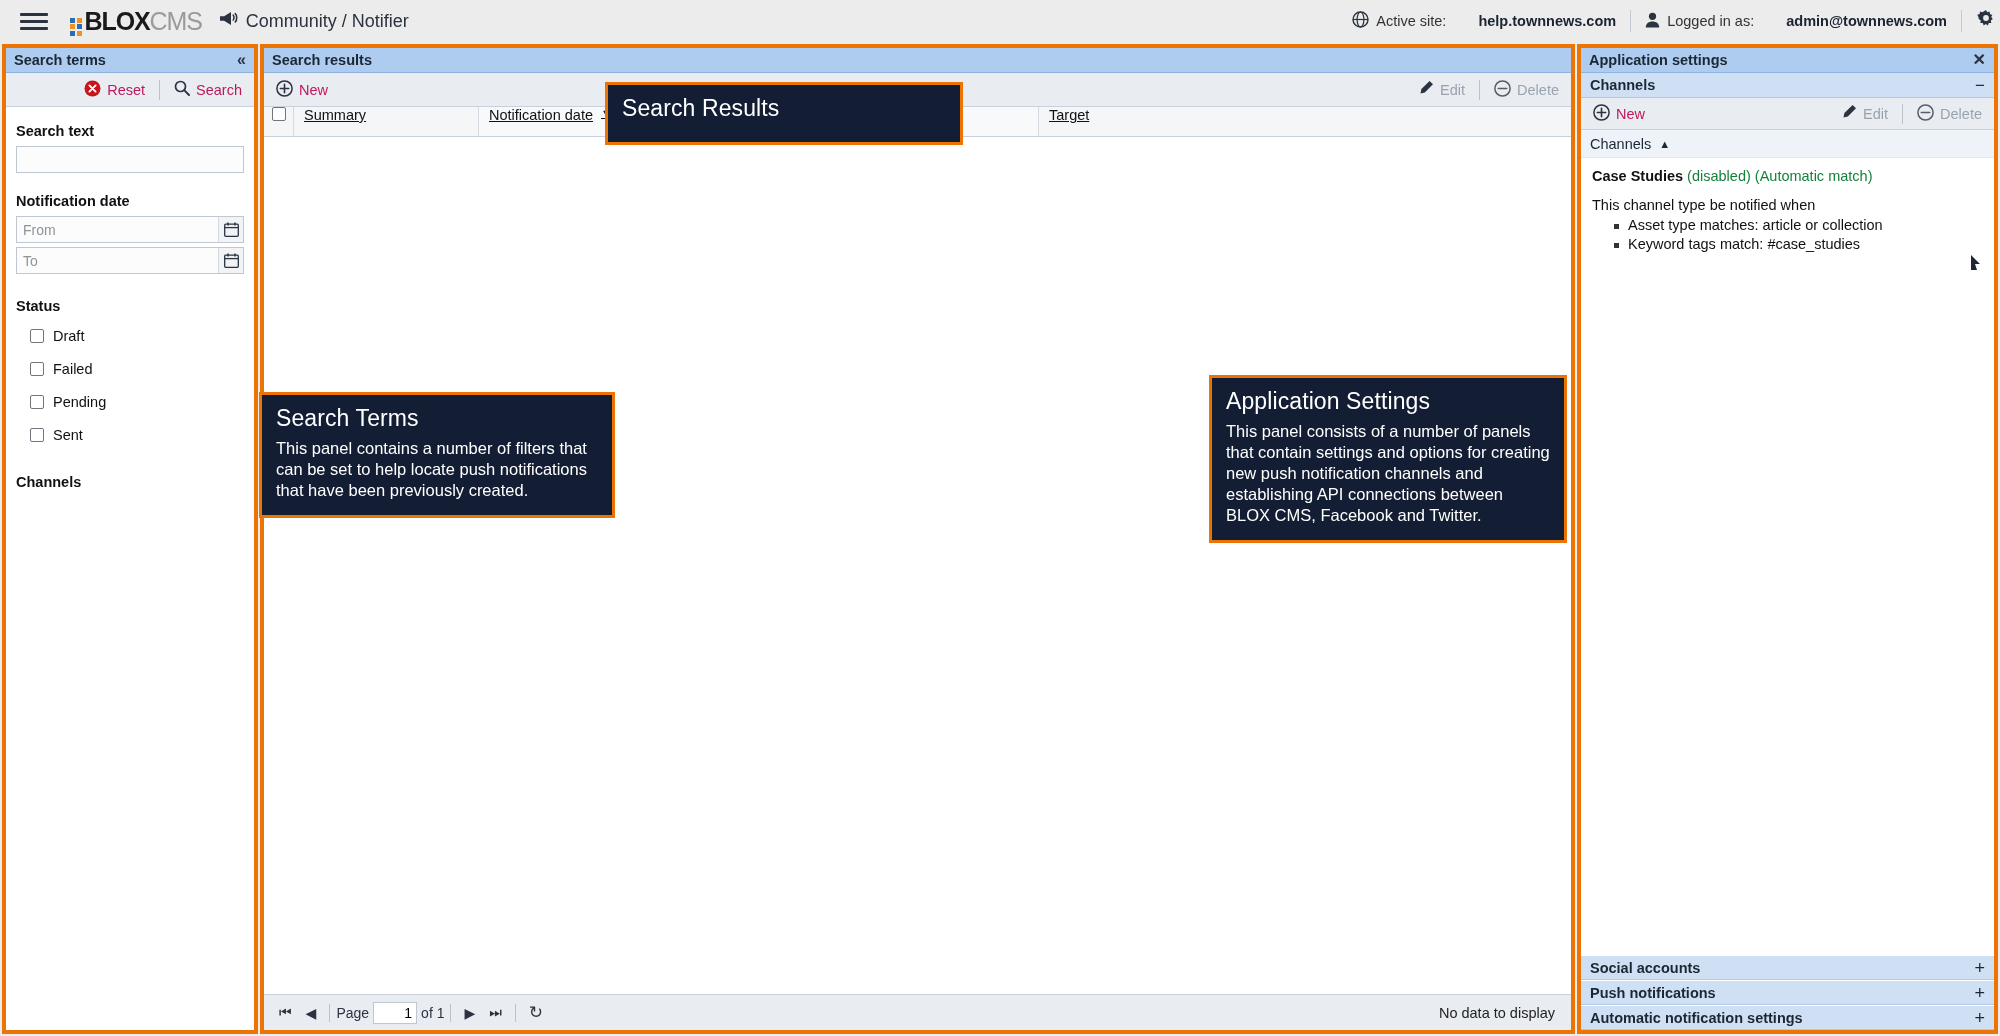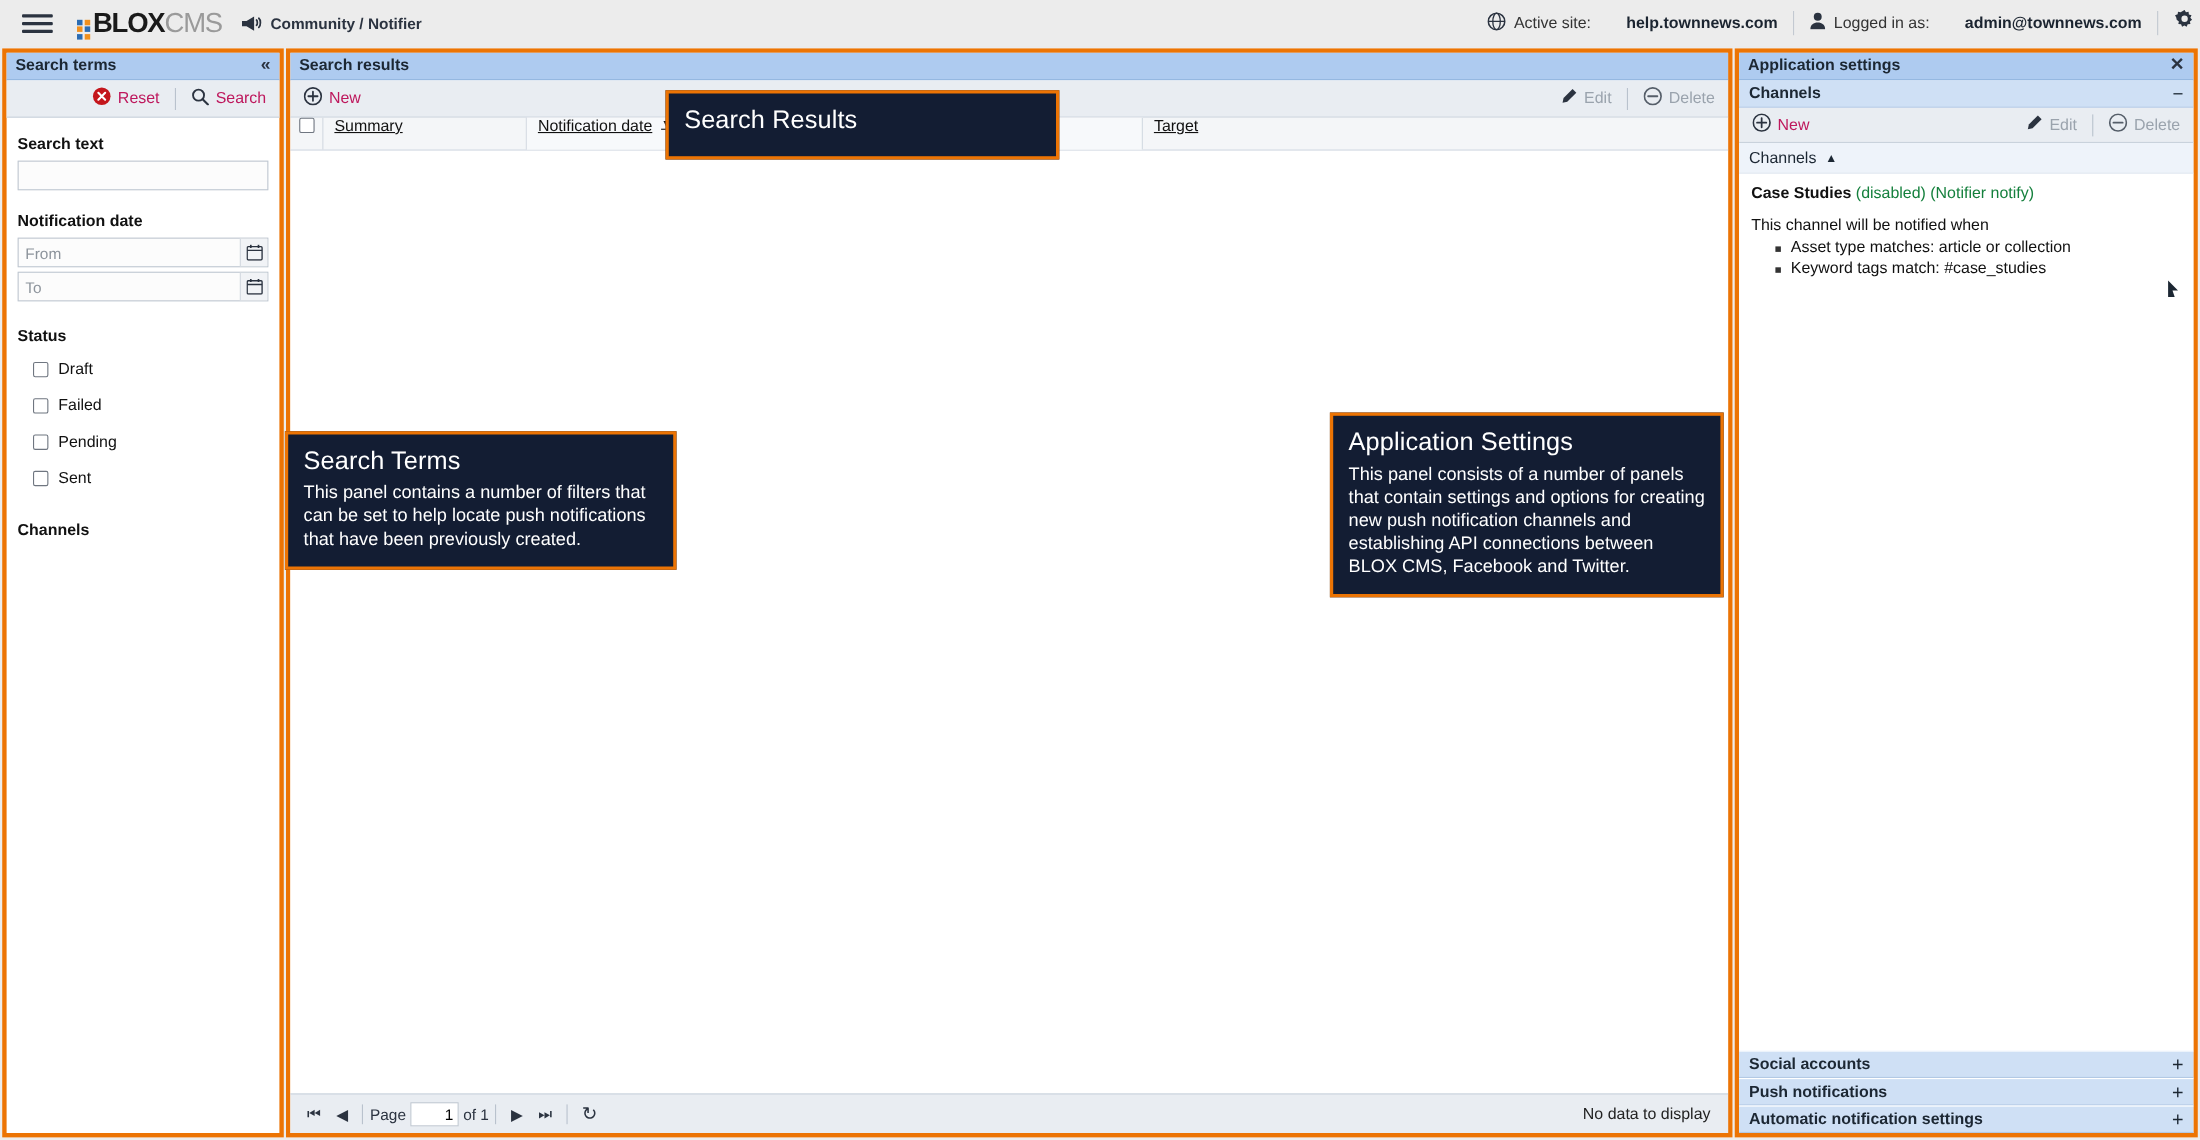--- a/index.html
+++ b/index.html
@@ -17,21 +17,21 @@
     display: flex; align-items: center;
     position: relative;
   }
   .hamburger { margin-left: 20px; width: 28px; cursor: pointer; }
   .hamburger span { display: block; height: 3px; background: #2b3340; margin: 4px 0; border-radius: 1px; }
   .logo { margin-left: 22px; display: flex; align-items: flex-end; }
   .logo-dots { display: grid; grid-template-columns: 5px 5px; grid-template-rows: 5px 5px 5px; gap: 1.5px; margin-right: 3px; }
   .logo-dots i { display:block; width:5px; height:5px; }
   .logo-text { font-size: 25px; font-weight: bold; letter-spacing: -1.1px; color: #1a1a1a; font-family: "Liberation Sans", sans-serif; }
   .logo-text .cms { font-weight: normal; color: #9a9a9a; }
-  .app-name { margin-left: 18px; display: flex; align-items: flex-end; font-size: 14px; font-weight: bold; color: #2b3340; }
+  .app-name { margin-left: 18px; display: flex; align-items: flex-start; font-size: 18px; font-weight: normal; color: #2b3340; }
   .megaphone { margin-right: 7px; display:inline-flex; }
 
   .topright { position: absolute; right: 4px; display: flex; align-items: center; font-size: 14.5px; color: #333; }
   .topright .sep { width: 1px; height: 22px; background: #c3c9d1; margin: 0 14px; }
   .tr-item { display: flex; align-items: center; gap: 7px; }
   .tr-item b { color: #1b2430; margin-left: 25px; }
   .gear { cursor: pointer; }
 
   
   #workspace { position: absolute; top: 42px; left: 0; width: 2000px; height: 994px; }
@@ -409,23 +409,23 @@
 
     <div class="channels-bar">
       <span>Channels</span>
       <span style="margin-left:8px;font-size:11px">▲</span>
     </div>
 
     <div class="chan-content">
       <div class="chan-name">
         <b>Case Studies</b>
         <span class="muted">(disabled)</span>
-        <span class="muted">(Notifier notify)</span>
-      </div>
-      <div class="chan-desc">This channel will be notified when</div>
+        <span class="muted">(Automatic match)</span>
+      </div>
+      <div class="chan-desc">This channel type be notified when</div>
       <ul class="chan-list">
         <li>Asset type matches: article or collection</li>
         <li>Keyword tags match: #case_studies</li>
       </ul>
       <span class="scroll-grip">
         <svg width="16" height="18" viewBox="0 0 16 18">
             <path d="M3 17V2l9 9H7l2 6z" fill="#1c2733"></path>
           </svg>
       </span>
     </div>

